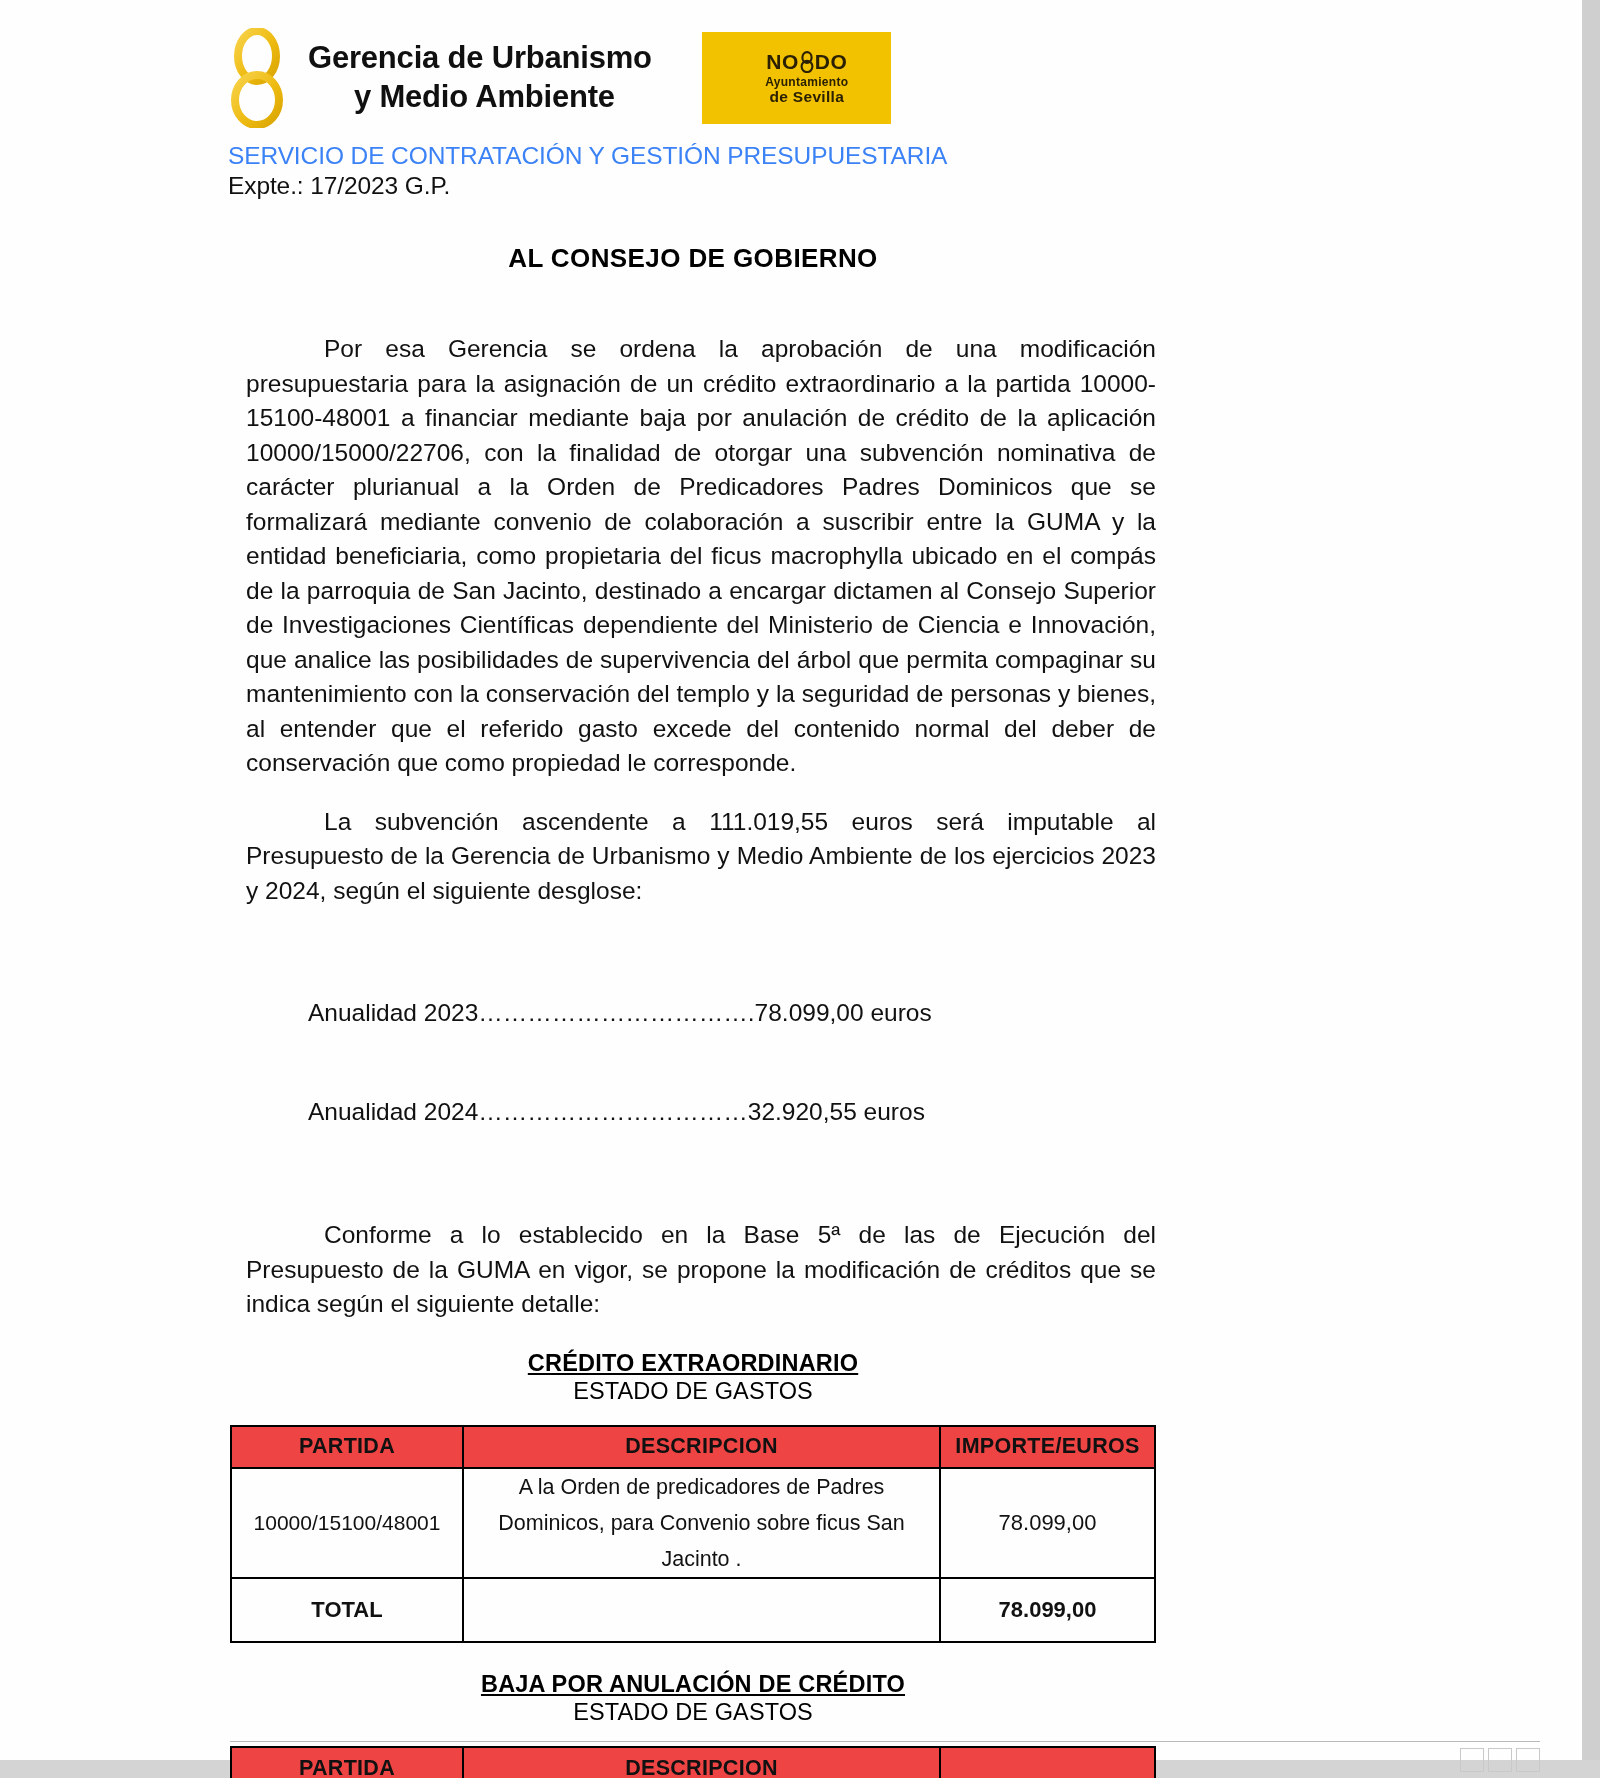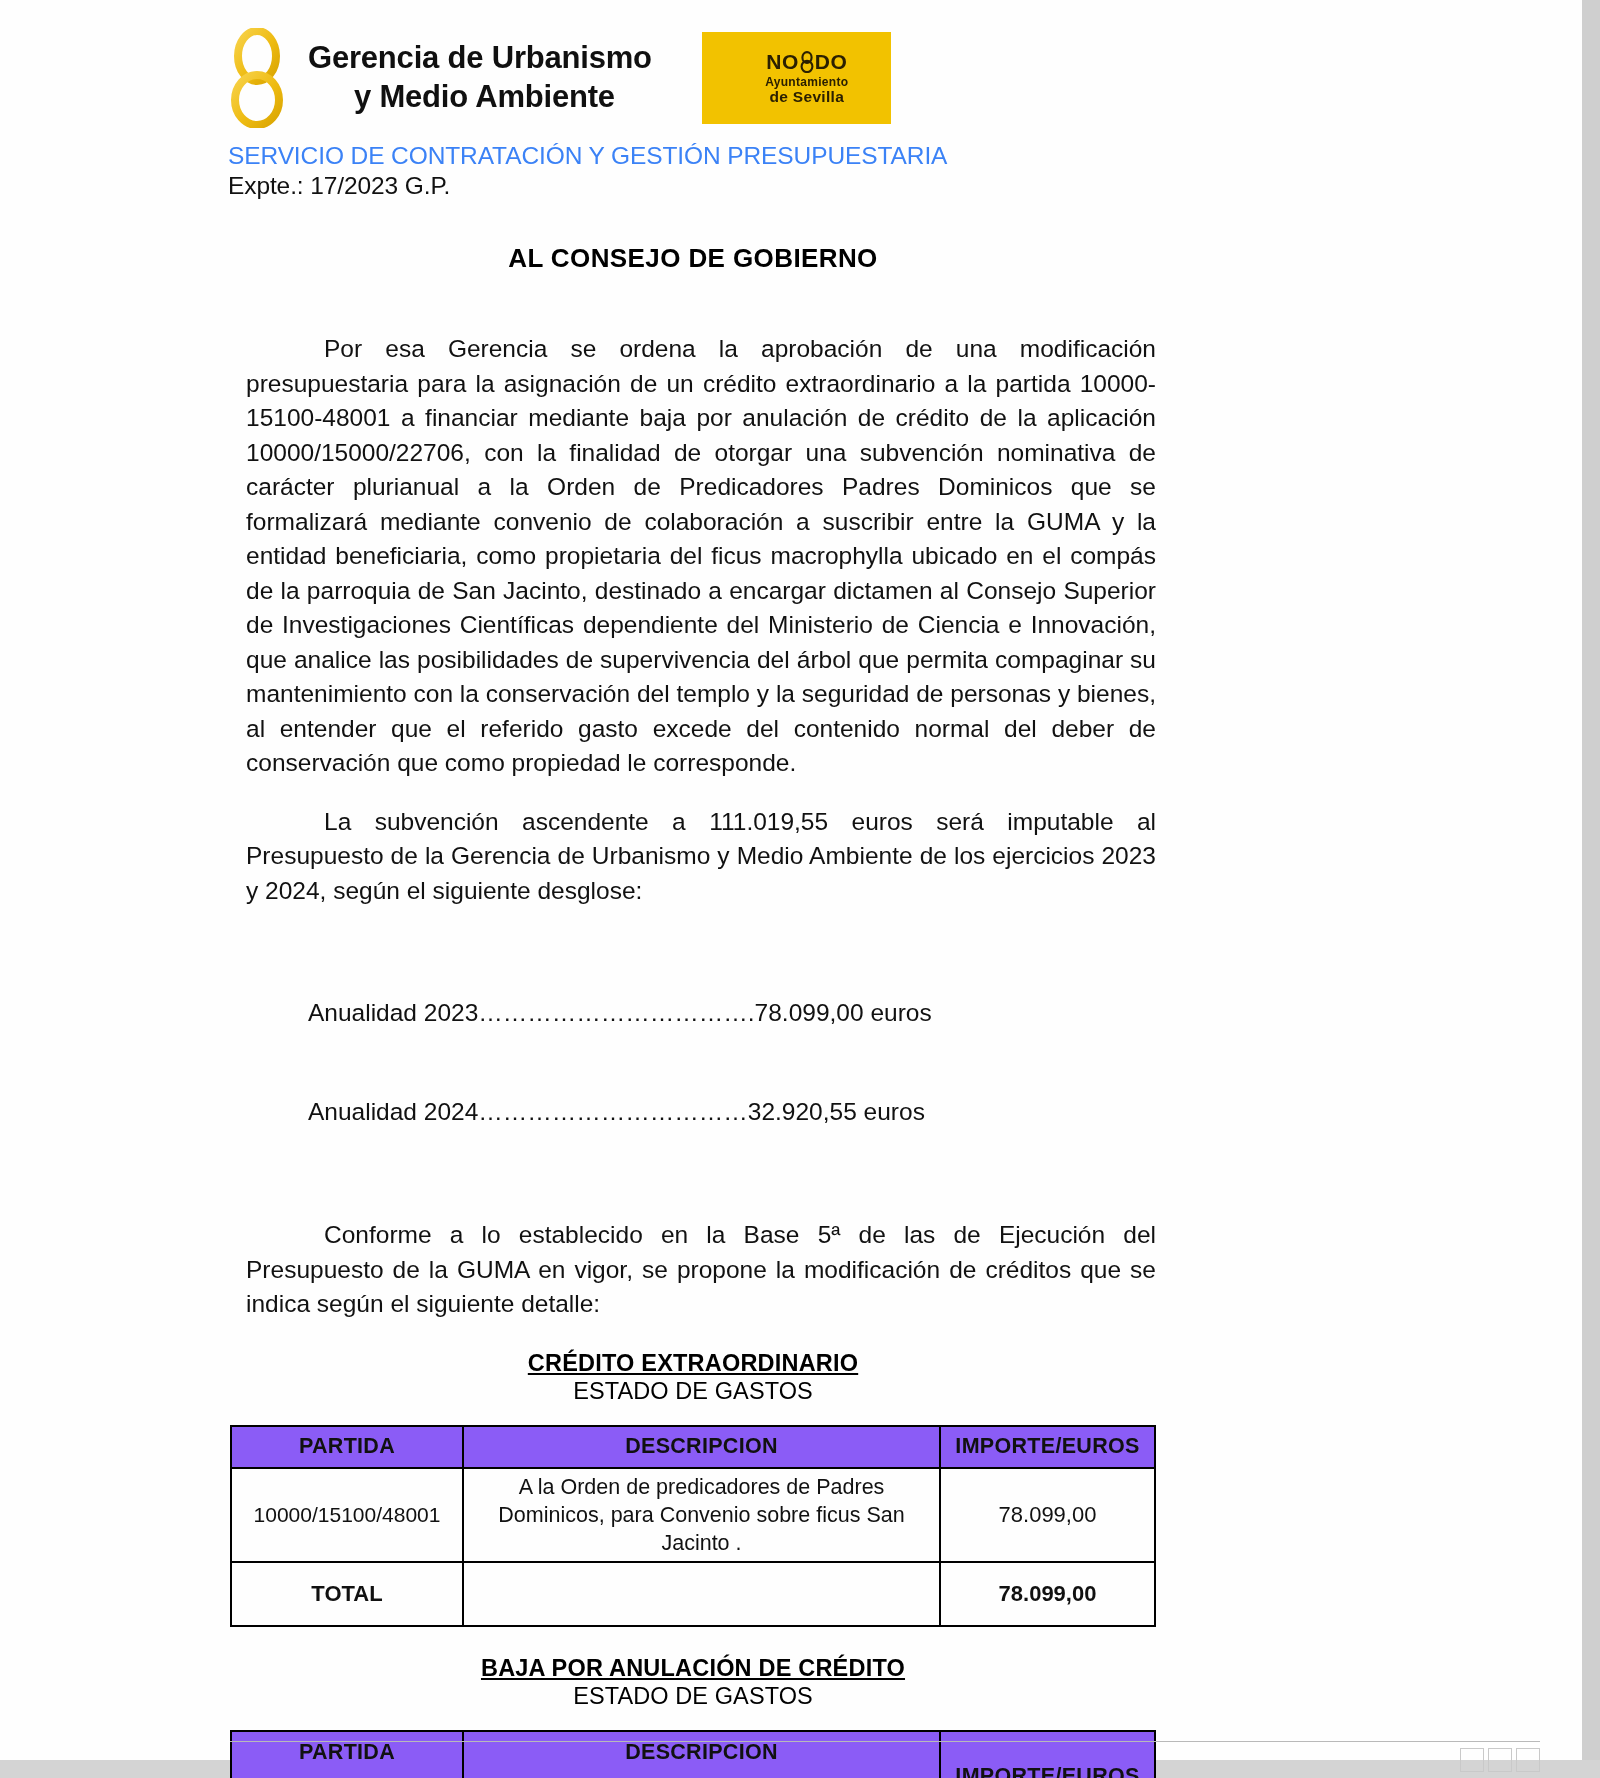--- a/index.html
+++ b/index.html
@@ -191,40 +191,40 @@
     margin-top: 20px;
     width: 924px;
     table-layout: fixed;
   }
   table.fin td, table.fin th {
     border: 2px solid #000;
     padding: 0;
     color: #111;
   }
   table.fin th {
-    background: #8b5cf6;
+    background: #ef4444;
     font-size: 21.5px;
     font-weight: bold;
     height: 40px;
     text-align: center;
     letter-spacing: 0.3px;
   }
   .col-partida { width: 232px; }
   .col-desc { width: 477px; }
   .col-importe { width: 215px; }
   td.c-partida {
     text-align: center;
     font-size: 21px;
     height: 92px;
     vertical-align: middle;
   }
   td.c-desc {
     text-align: center;
     font-size: 21.5px;
-    line-height: 28px;
+    line-height: 36px;
     vertical-align: middle;
     padding: 6px 10px;
     margin-top: 44px;
   }
   td.c-importe {
     text-align: center;
     font-size: 22px;
     vertical-align: middle;
   }
   td.c-total-label {

